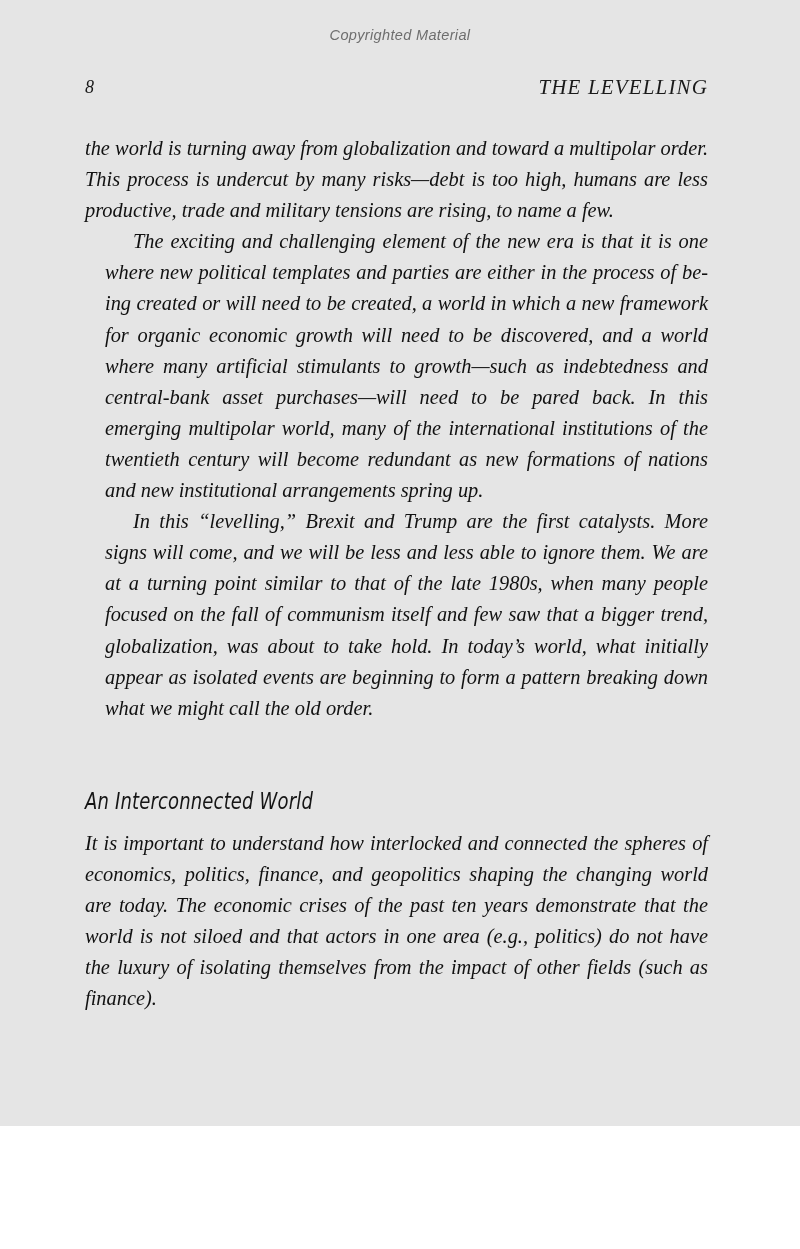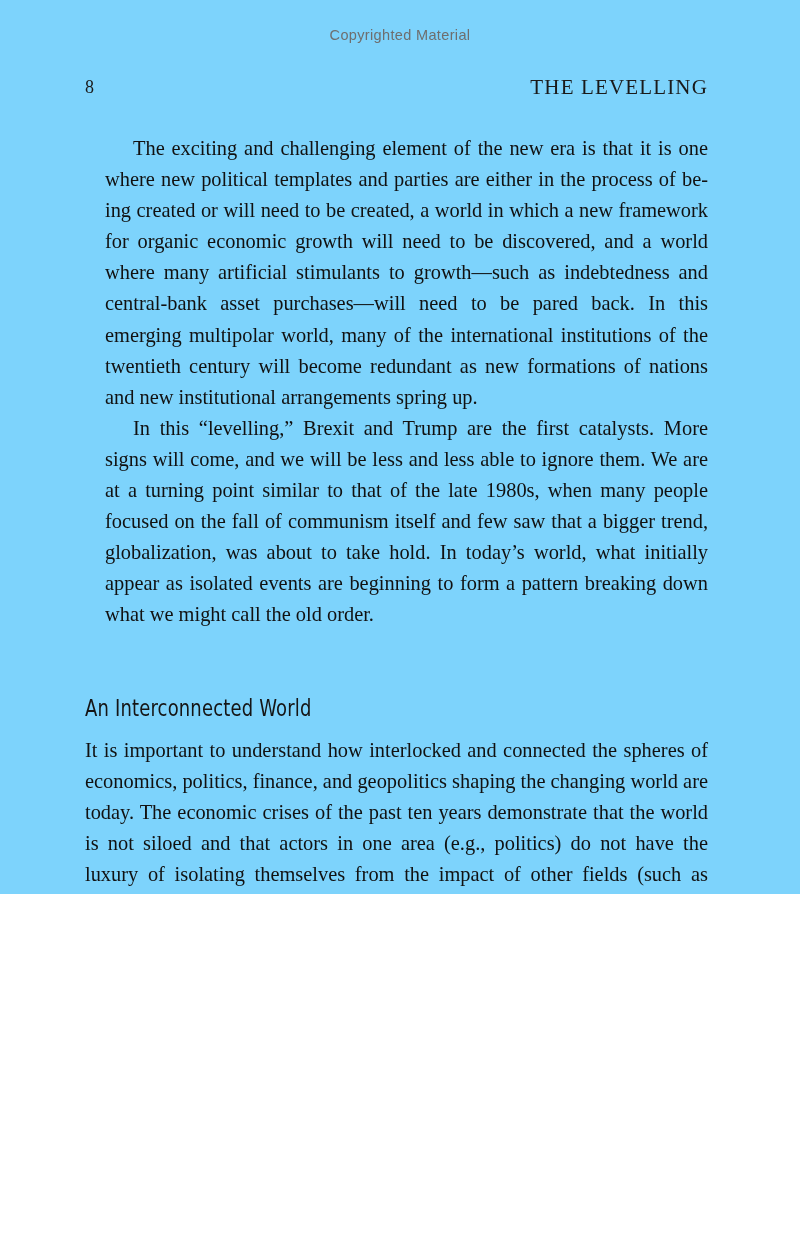--- a/index.html
+++ b/index.html
@@ -5,24 +5,25 @@
 <style>
   html, body {
     margin: 0;
     padding: 0;
     background: #ffffff;
   }
 
   .page {
     position: relative;
     width: 800px;
-    height: 894px;
-    background: #7dd3fc;
+    height: 1126px;
+    background: #e5e5e5;
     overflow: hidden;
     box-sizing: border-box;
+    font-style: italic;
     -webkit-font-smoothing: antialiased;
   }
 
   
   .watermark {
     position: absolute;
     left: 0;
     width: 800px;
     text-align: center;
     font-family: "Liberation Sans", sans-serif;
@@ -115,20 +116,21 @@
 
   <div class="watermark watermark-top">Copyrighted Material</div>
 
   <div class="running-head">
     <span class="folio">8</span>
     <span class="chapter-title">THE LEVELLING</span>
   </div>
 
   <div class="text-column">
 
+    <p class="body-par">the world is turning away from globalization and toward a multipo­lar order. This process is undercut by many risks—debt is too high, humans are less productive, trade and military tensions are rising, to name a few.</p>
 
     <p class="body-par indented">The exciting and challenging element of the new era is that it is one where new political templates and parties are either in the process of be­ing created or will need to be created, a world in which a new framework for organic economic growth will need to be discovered, and a world where many artificial stimulants to growth—such as indebtedness and central-bank asset purchases—will need to be pared back. In this emerging multipolar world, many of the international institutions of the twentieth century will become redundant as new formations of nations and new institutional arrangements spring up.</p>
 
     <p class="body-par indented">In this “levelling,” Brexit and Trump are the first catalysts. More signs will come, and we will be less and less able to ignore them. We are at a turning point similar to that of the late 1980s, when many people focused on the fall of communism itself and few saw that a bigger trend, globalization, was about to take hold. In today’s world, what initially appear as isolated events are beginning to form a pattern breaking down what we might call the old order.</p>
 
     <div class="gap-before-heading"></div>
 
     <h2 class="section-heading">An Interconnected World</h2>
 
     <div class="gap-after-heading"></div>

